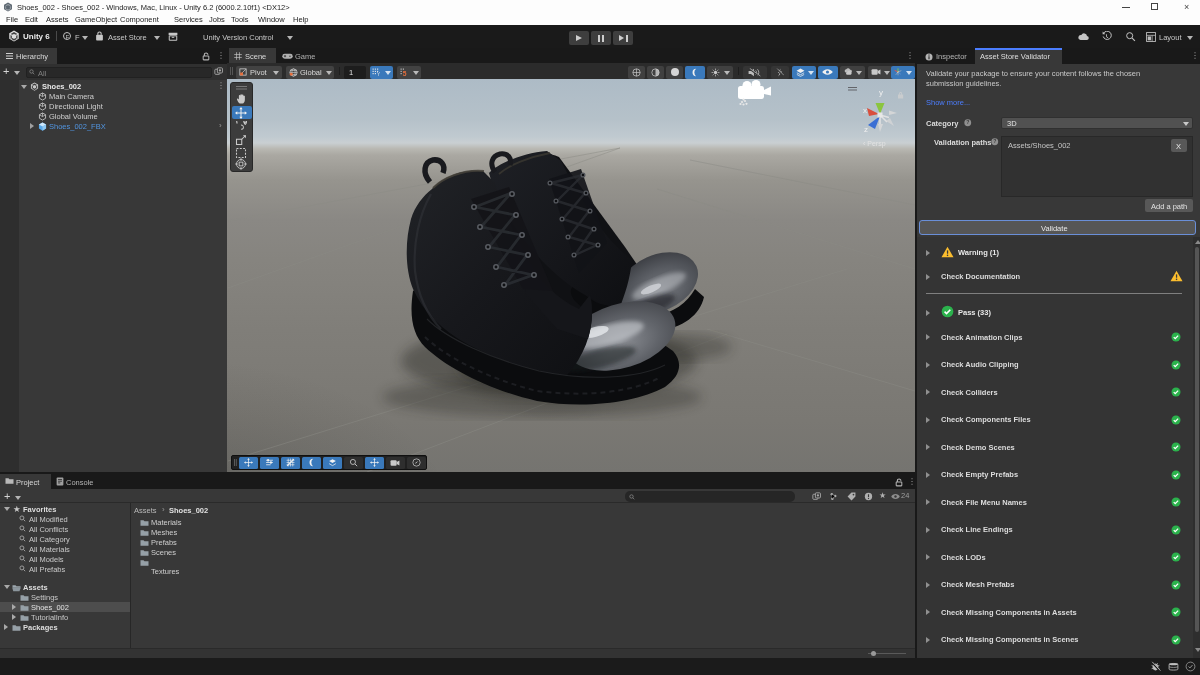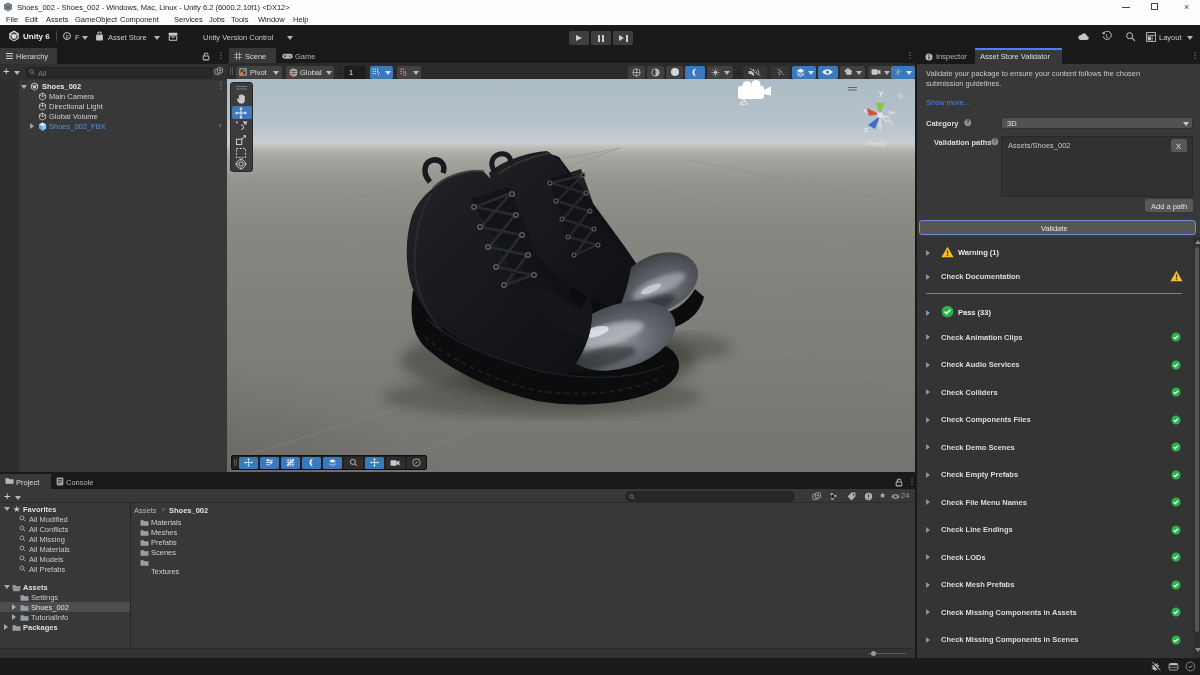--- a/index.html
+++ b/index.html
@@ -243,21 +243,21 @@
       <path fill="#96a0a7" d="M1 2h6l2 2h8v9H1z"></path>
     </svg>
  <svg class="abs" style="left:20px;top:140px" width="9" height="8" viewBox="0 0 18 15">
       <path fill="#96a0a7" d="M1 2h6l2 2h8v9H1z"></path>
     </svg>
  <svg class="abs" style="left:12px;top:150px" width="9" height="8" viewBox="0 0 18 15">
       <path fill="#96a0a7" d="M1 2h6l2 2h8v9H1z"></path>
     </svg>
  <div class="t" style="left:29px;top:40.5px;color:#c9c9c9">All Modified</div>
  <div class="t" style="left:29px;top:50.5px;color:#c9c9c9">All Conflicts</div>
- <div class="t" style="left:29px;top:60.5px;color:#c9c9c9">All Missing</div>
+ <div class="t" style="left:29px;top:60.5px;color:#c9c9c9">All Category</div>
  <div class="t" style="left:29px;top:70.5px;color:#c9c9c9">All Materials</div>
  <div class="t" style="left:29px;top:80.5px;color:#c9c9c9">All Models</div>
  <div class="t" style="left:29px;top:90.5px;color:#c9c9c9">All Prefabs</div>
  <div class="arr ad" style="left:4px;top:111px;border-top-color:#a9a9a9"></div>
  <div class="t b" style="left:23px;top:108.5px;color:#dedede">Assets</div>
  <div class="t" style="left:31px;top:118.5px;color:#c9c9c9">Settings</div>
  <div class="abs" style="left:0;top:127.5px;width:130px;height:10px;background:#4d4d4d"></div>
  <div class="arr ar" style="left:12px;top:129.5px;border-left-color:#a9a9a9"></div>
  <svg class="abs" style="left:20px;top:130px" width="9" height="8" viewBox="0 0 18 15">
       <path fill="#96a0a7" d="M1 2h6l2 2h8v9H1z"></path>
@@ -736,21 +736,21 @@
         <path fill="none" stroke="#fff" stroke-width="2.4" d="M5.5 10.2l3 3 5.8-6"></path>
       </svg>
   <div class="t b" style="left:41px;top:71px;color:#e8e8e8">Pass (33)</div>
   <div class="arr ar" style="left:9px;top:97.0px;border-left-color:#909090"></div>
   <div class="t b" style="left:24px;top:95.5px;color:#dcdcdc">Check Animation Clips</div>
   <svg class="abs" style="left:254px;top:95.0px" width="10" height="10" viewBox="0 0 20 20">
         <circle cx="10" cy="10" r="9" fill="#2bb24c"></circle>
         <path fill="none" stroke="#fff" stroke-width="2.6" d="M5.5 10.2l3 3 5.8-6"></path>
       </svg>
   <div class="arr ar" style="left:9px;top:124.5px;border-left-color:#909090"></div>
-  <div class="t b" style="left:24px;top:123.0px;color:#dcdcdc">Check Audio Services</div>
+  <div class="t b" style="left:24px;top:123.0px;color:#dcdcdc">Check Audio Clipping</div>
   <svg class="abs" style="left:254px;top:122.5px" width="10" height="10" viewBox="0 0 20 20">
         <circle cx="10" cy="10" r="9" fill="#2bb24c"></circle>
         <path fill="none" stroke="#fff" stroke-width="2.6" d="M5.5 10.2l3 3 5.8-6"></path>
       </svg>
   <div class="arr ar" style="left:9px;top:152.0px;border-left-color:#909090"></div>
   <div class="t b" style="left:24px;top:150.5px;color:#dcdcdc">Check Colliders</div>
   <svg class="abs" style="left:254px;top:150.0px" width="10" height="10" viewBox="0 0 20 20">
         <circle cx="10" cy="10" r="9" fill="#2bb24c"></circle>
         <path fill="none" stroke="#fff" stroke-width="2.6" d="M5.5 10.2l3 3 5.8-6"></path>
       </svg>

